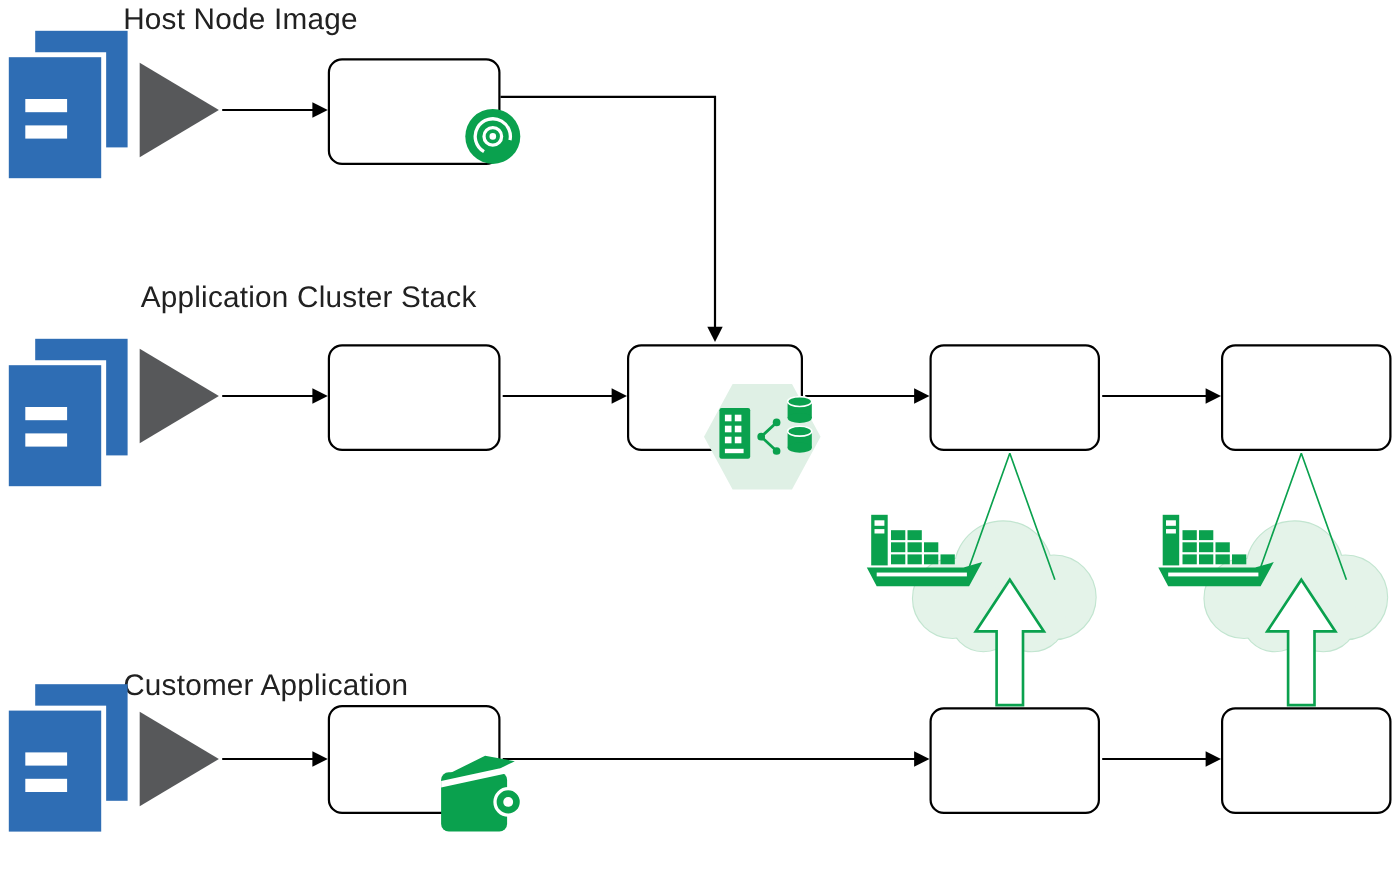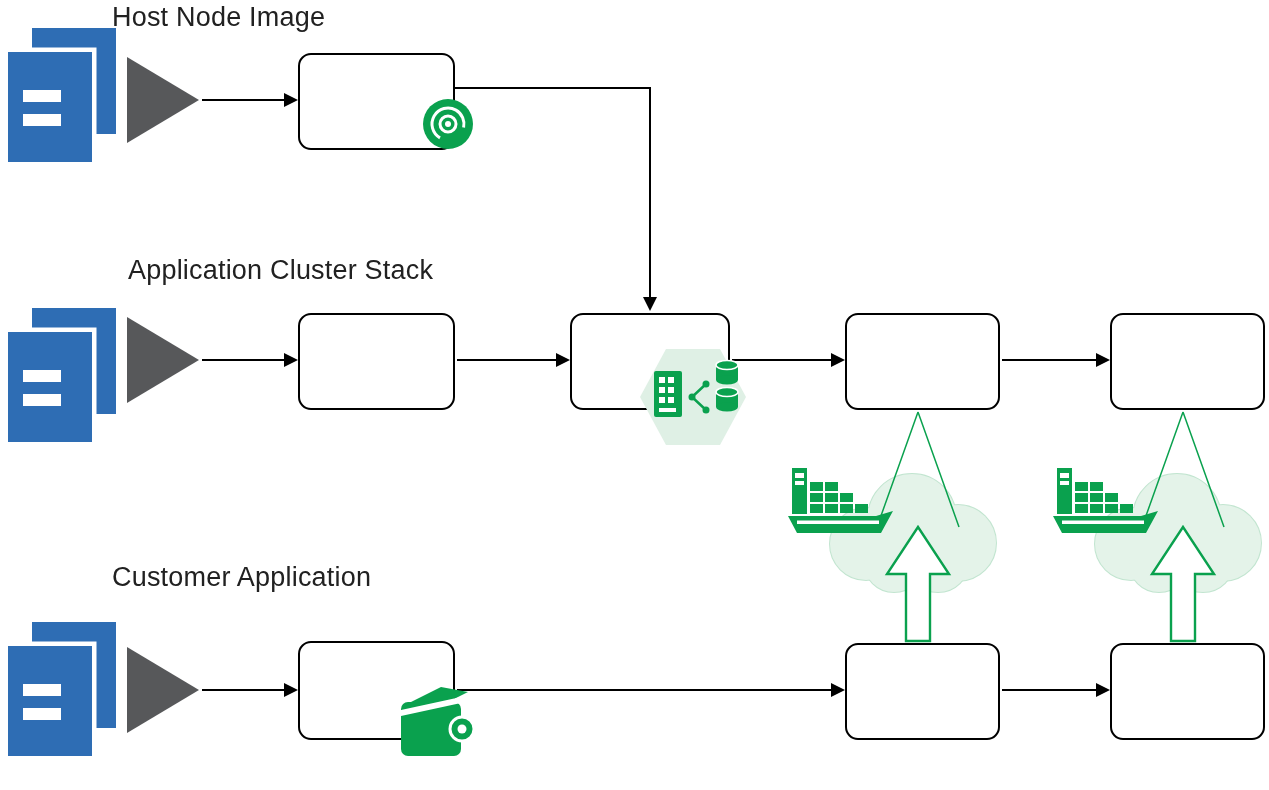--- a/index.html
+++ b/index.html
@@ -35,21 +35,21 @@
   .deploy-arrow{fill:#ffffff;stroke:var(--accent-green);stroke-width:2.4;stroke-linejoin:miter}
   .green-stroke{stroke:var(--accent-green);stroke-width:2.5;fill:none}
 </style>
 </head>
 <body>
 
 <div class="canvas">
 
   <div class="row-label" style="left:112px;top:2px">Host Node Image</div>
   <div class="row-label" style="left:128px;top:255px">Application Cluster Stack</div>
-  <div class="row-label" style="left:112px;top:562px">Customer Application</div>
+  <div class="row-label" style="left:112px;top:608px">Customer Application</div>
 
   <div class="task-box" style="left:298px;top:53px;width:157px;height:97px"></div>
 
   <div class="task-box" style="left:298px;top:313px;width:157px;height:97px"></div>
   <div class="task-box" style="left:570px;top:313px;width:160px;height:97px"></div>
   <div class="task-box" style="left:845px;top:313px;width:155px;height:97px"></div>
   <div class="task-box" style="left:1110px;top:313px;width:155px;height:97px"></div>
 
   <div class="task-box" style="left:298px;top:641px;width:157px;height:99px"></div>
   <div class="task-box" style="left:845px;top:643px;width:155px;height:97px"></div>

